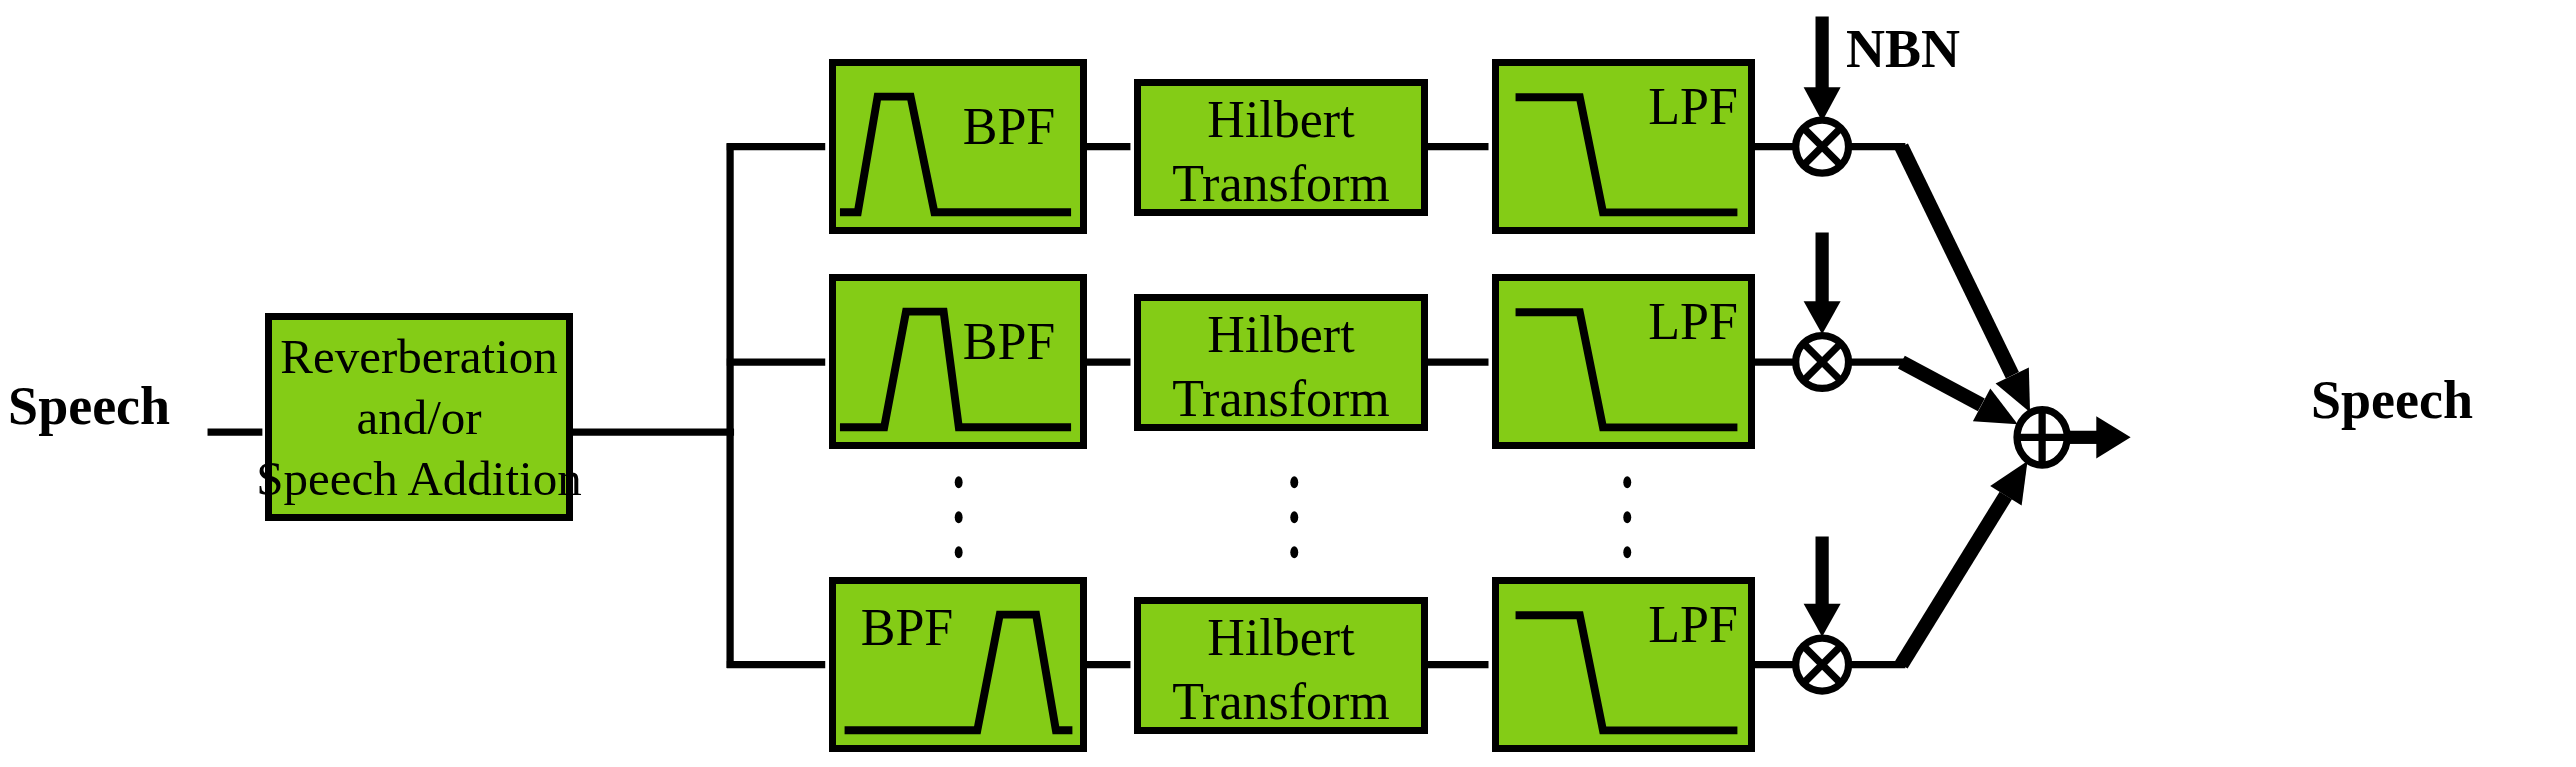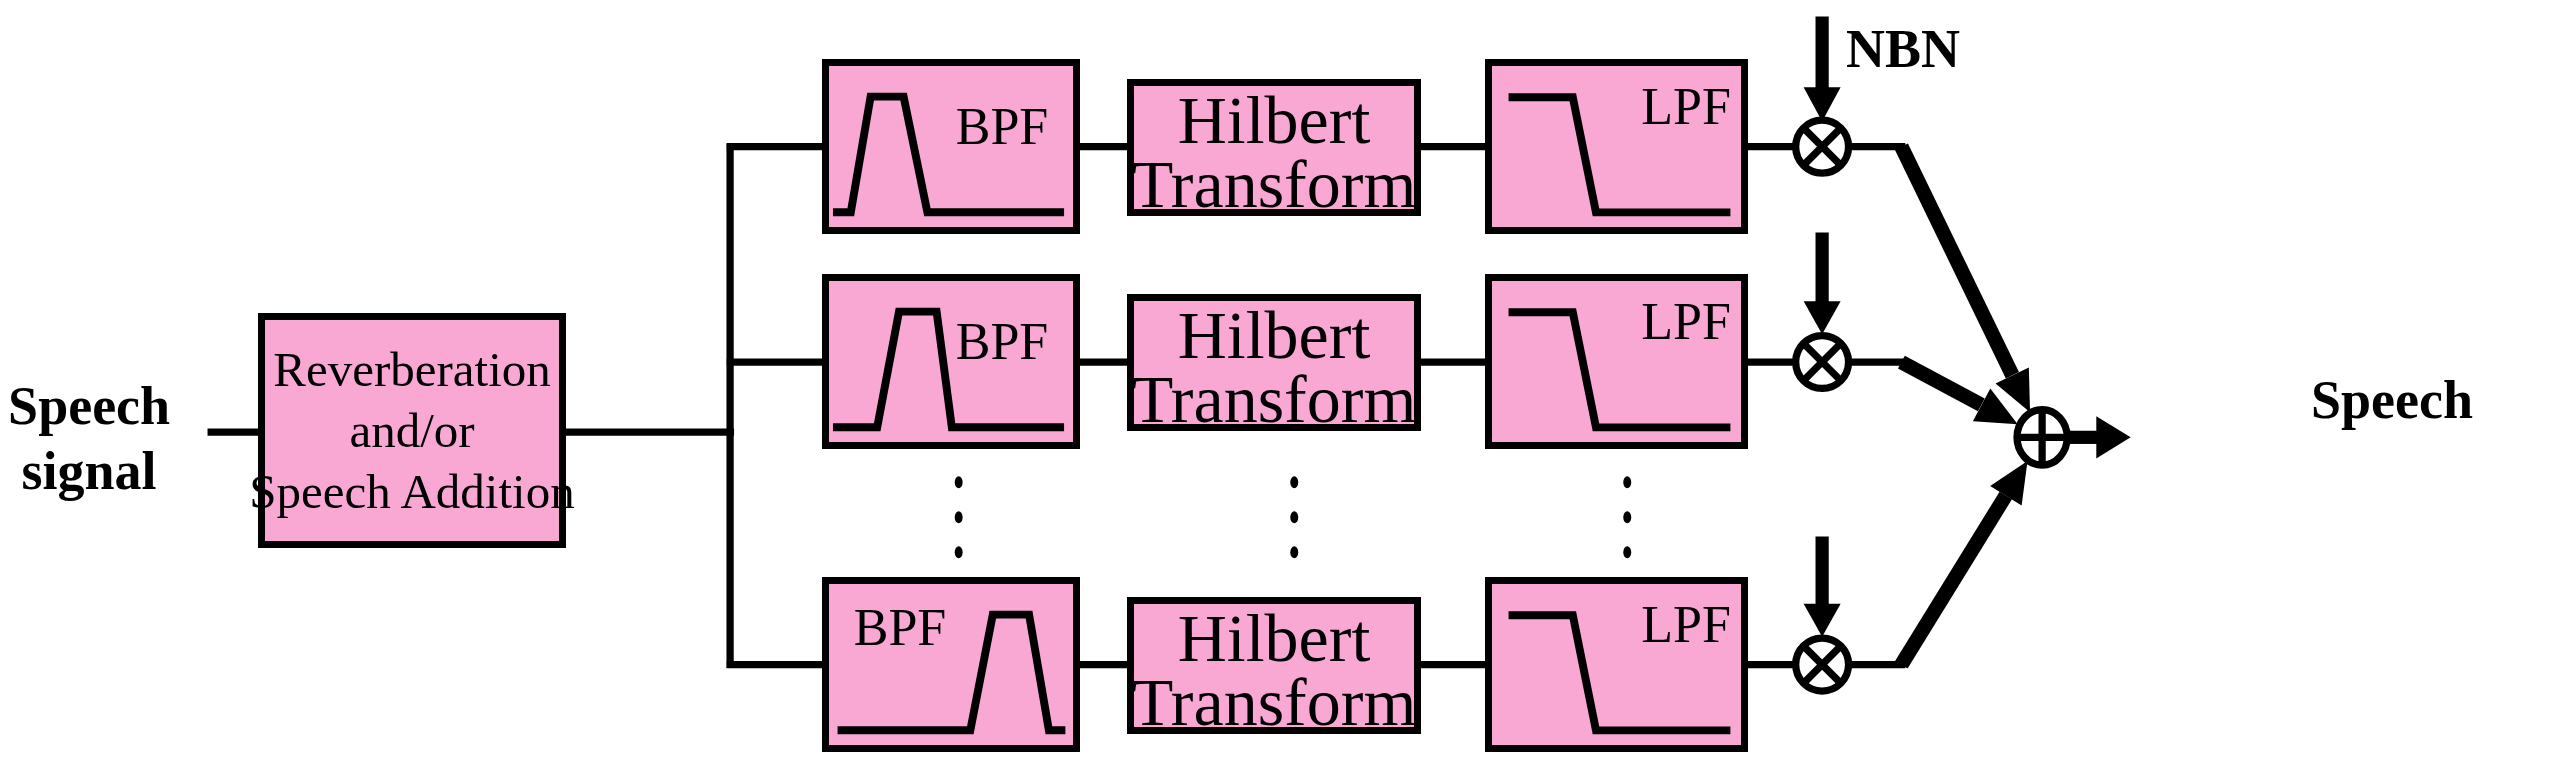--- a/index.html
+++ b/index.html
@@ -3,30 +3,30 @@
 <meta charset="utf-8">
 <style>
   html,body { margin:0; padding:0; background:#ffffff; }
   .stage {
     position:relative; width:2576px; height:767px; background:#ffffff;
     font-family:"Liberation Serif", serif; color:#000;
   }
   .wires { position:absolute; left:0; top:0; }
   .box {
     position:absolute; box-sizing:border-box;
-    border:7.3px solid #000; background:#f9a8d4;
+    border:7.3px solid #000; background:#84cc16;margin-left:7px;
   }
   .curve { position:absolute; left:0; top:0; }
   .boxlbl {
     position:absolute; transform:translate(-50%,-50%);
     font-size:52px; white-space:nowrap; line-height:1;
   }
   .hilbert {
     display:flex; flex-direction:column; justify-content:center; align-items:center;
-    font-size:68px; line-height:64px; text-align:center; padding-top:9px;
+    font-size:52px; line-height:64px; text-align:center; padding-top:9px;
   }
   .reverb {
     display:flex; flex-direction:column; justify-content:center; align-items:center;
     font-size:49px; line-height:61px; text-align:center;
   }
   .reverb div, .hilbert div { white-space:nowrap; }
   .sidelbl {
     position:absolute; font-size:54px; line-height:65px; text-align:center; white-space:nowrap;font-weight:bold;
   }
   
@@ -121,24 +121,23 @@
       <ellipse cx="1958" cy="783" rx="6" ry="9"></ellipse>
       <ellipse cx="1958" cy="836" rx="6" ry="9"></ellipse>
       <ellipse cx="2462" cy="730" rx="6" ry="9"></ellipse>
       <ellipse cx="2462" cy="783" rx="6" ry="9"></ellipse>
       <ellipse cx="2462" cy="836" rx="6" ry="9"></ellipse>
     </g>
   </svg>
 
   <div class="sidelbl" style="left:6.6px; top:374px; width:165px;">
     <div>Speech</div>
-    <div>signal</div>
   </div>
 
-  <div class="box reverb" style="left:258px; top:313px; width:308px; height:235px;">
+  <div class="box reverb" style="left:258px; top:313px; width:308px; height:208px;">
     <div>Reverberation</div>
     <div>and/or</div>
     <div>Speech Addition</div>
   </div>
 
   <div class="box bpf r1">
     <svg class="curve" width="243" height="161" viewBox="0 0 368 243">
       <path d="M6 221 H33 L63 46 H113 L149 221 H356" fill="none" stroke="#000" stroke-width="12"></path>
     </svg>
     <span class="boxlbl" style="left:173px; top:61px;">BPF</span>

